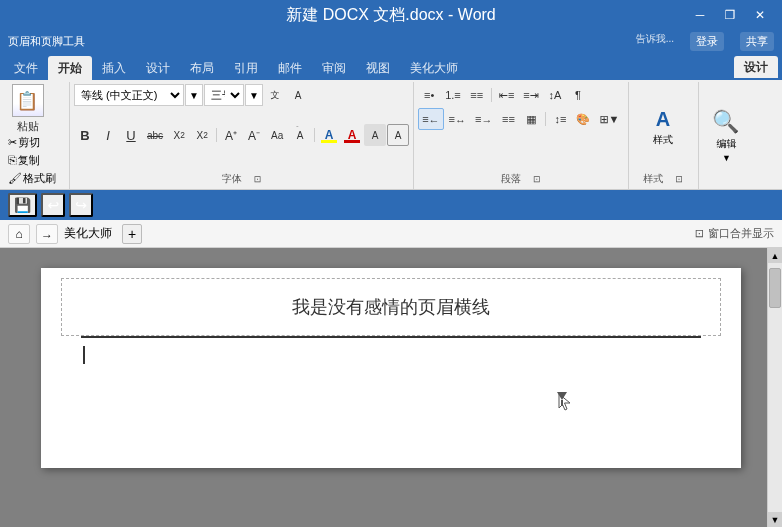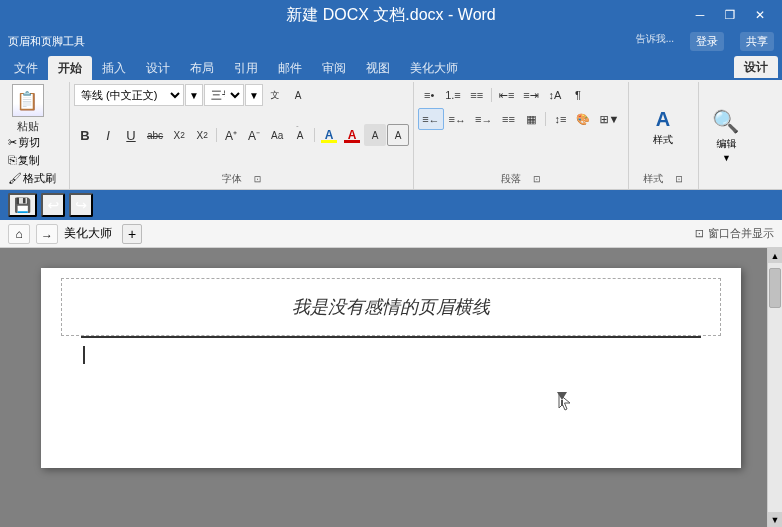--- a/index.html
+++ b/index.html
@@ -253,21 +253,20 @@
       border-bottom: 2px solid #333;
       margin: 10px 40px 0;
       display: flex;
       align-items: center;
       justify-content: center;
     }
     .doc-header-text {
       font-size: 18px;
       color: #333;
       font-family: 'Microsoft YaHei', SimSun, serif;
-      font-style: italic;
     }
     .doc-header-selection {
       position: absolute;
       top: 0; left: -20px; right: -20px; bottom: 0;
       border: 1px dashed #aaa;
     }
 
     
     .cursor {
       position: absolute;

